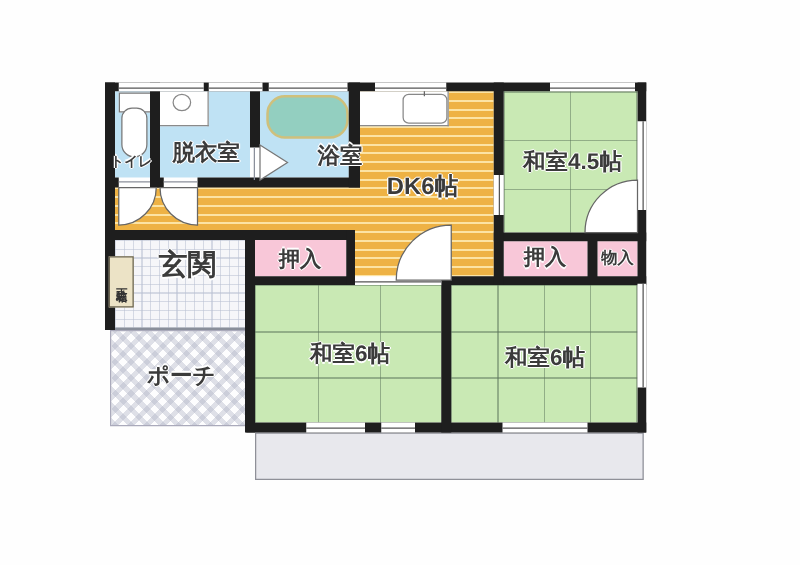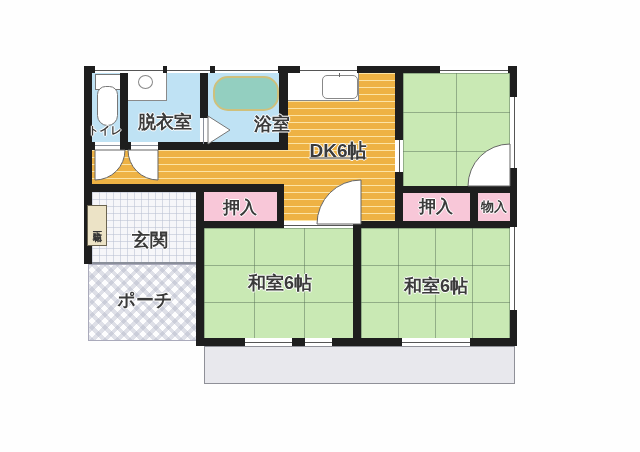--- a/index.html
+++ b/index.html
@@ -113,22 +113,23 @@
     <path d="M208,116 L230,130 L208,144 Z" fill="#fff" stroke="#777" stroke-width="1"></path>
   </svg>
 
   <div class="getabako" style="left:87px;top:205px;width:18px;height:39px;">
     <span>下駄箱</span>
   </div>
 
   <span class="lbl" style="left:105px;top:130px;font-size:11px;">トイレ</span>
   <span class="lbl" style="left:165px;top:122px;font-size:18px;">脱衣室</span>
   <span class="lbl" style="left:248px;top:124px;font-size:18px;margin-left:24px;">浴室</span>
-  <span class="lbl" style="left:338px;top:150px;font-size:19px;text-decoration:underline;">DK6帖</span>
+  <span class="lbl" style="left:338px;top:150px;font-size:19px;">DK6帖</span>
+  <span class="lbl" style="left:458px;top:129px;font-size:18px;">和室4.5帖</span>
   <span class="lbl" style="left:240px;top:207px;font-size:17px;">押入</span>
   <span class="lbl" style="left:436px;top:206px;font-size:17px;">押入</span>
   <span class="lbl" style="left:494px;top:206px;font-size:13px;">物入</span>
-  <span class="lbl" style="left:150px;top:240px;font-size:18px;">玄関</span>
+  <span class="lbl" style="left:150px;top:212px;font-size:23px;">玄関</span>
   <span class="lbl" style="left:145px;top:300px;font-size:18px;">ポーチ</span>
   <span class="lbl" style="left:280px;top:283px;font-size:18px;">和室6帖</span>
   <span class="lbl" style="left:436px;top:286px;font-size:18px;">和室6帖</span>
 
 </div>
 
 </body></html>

